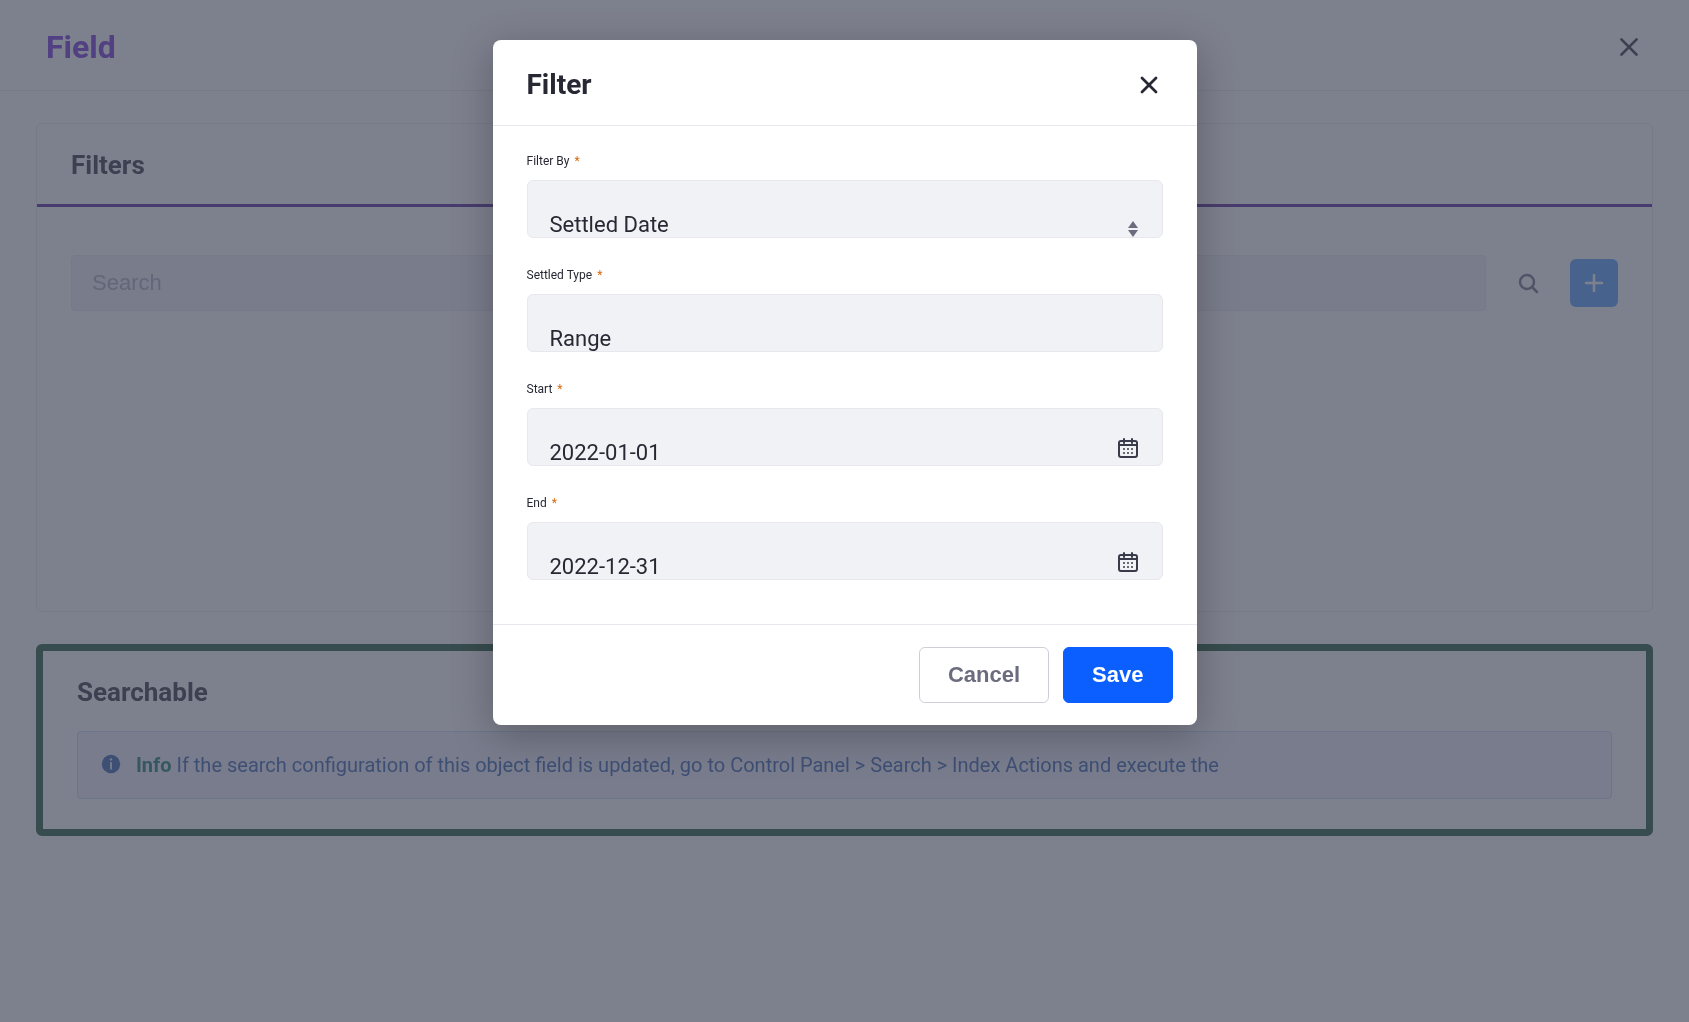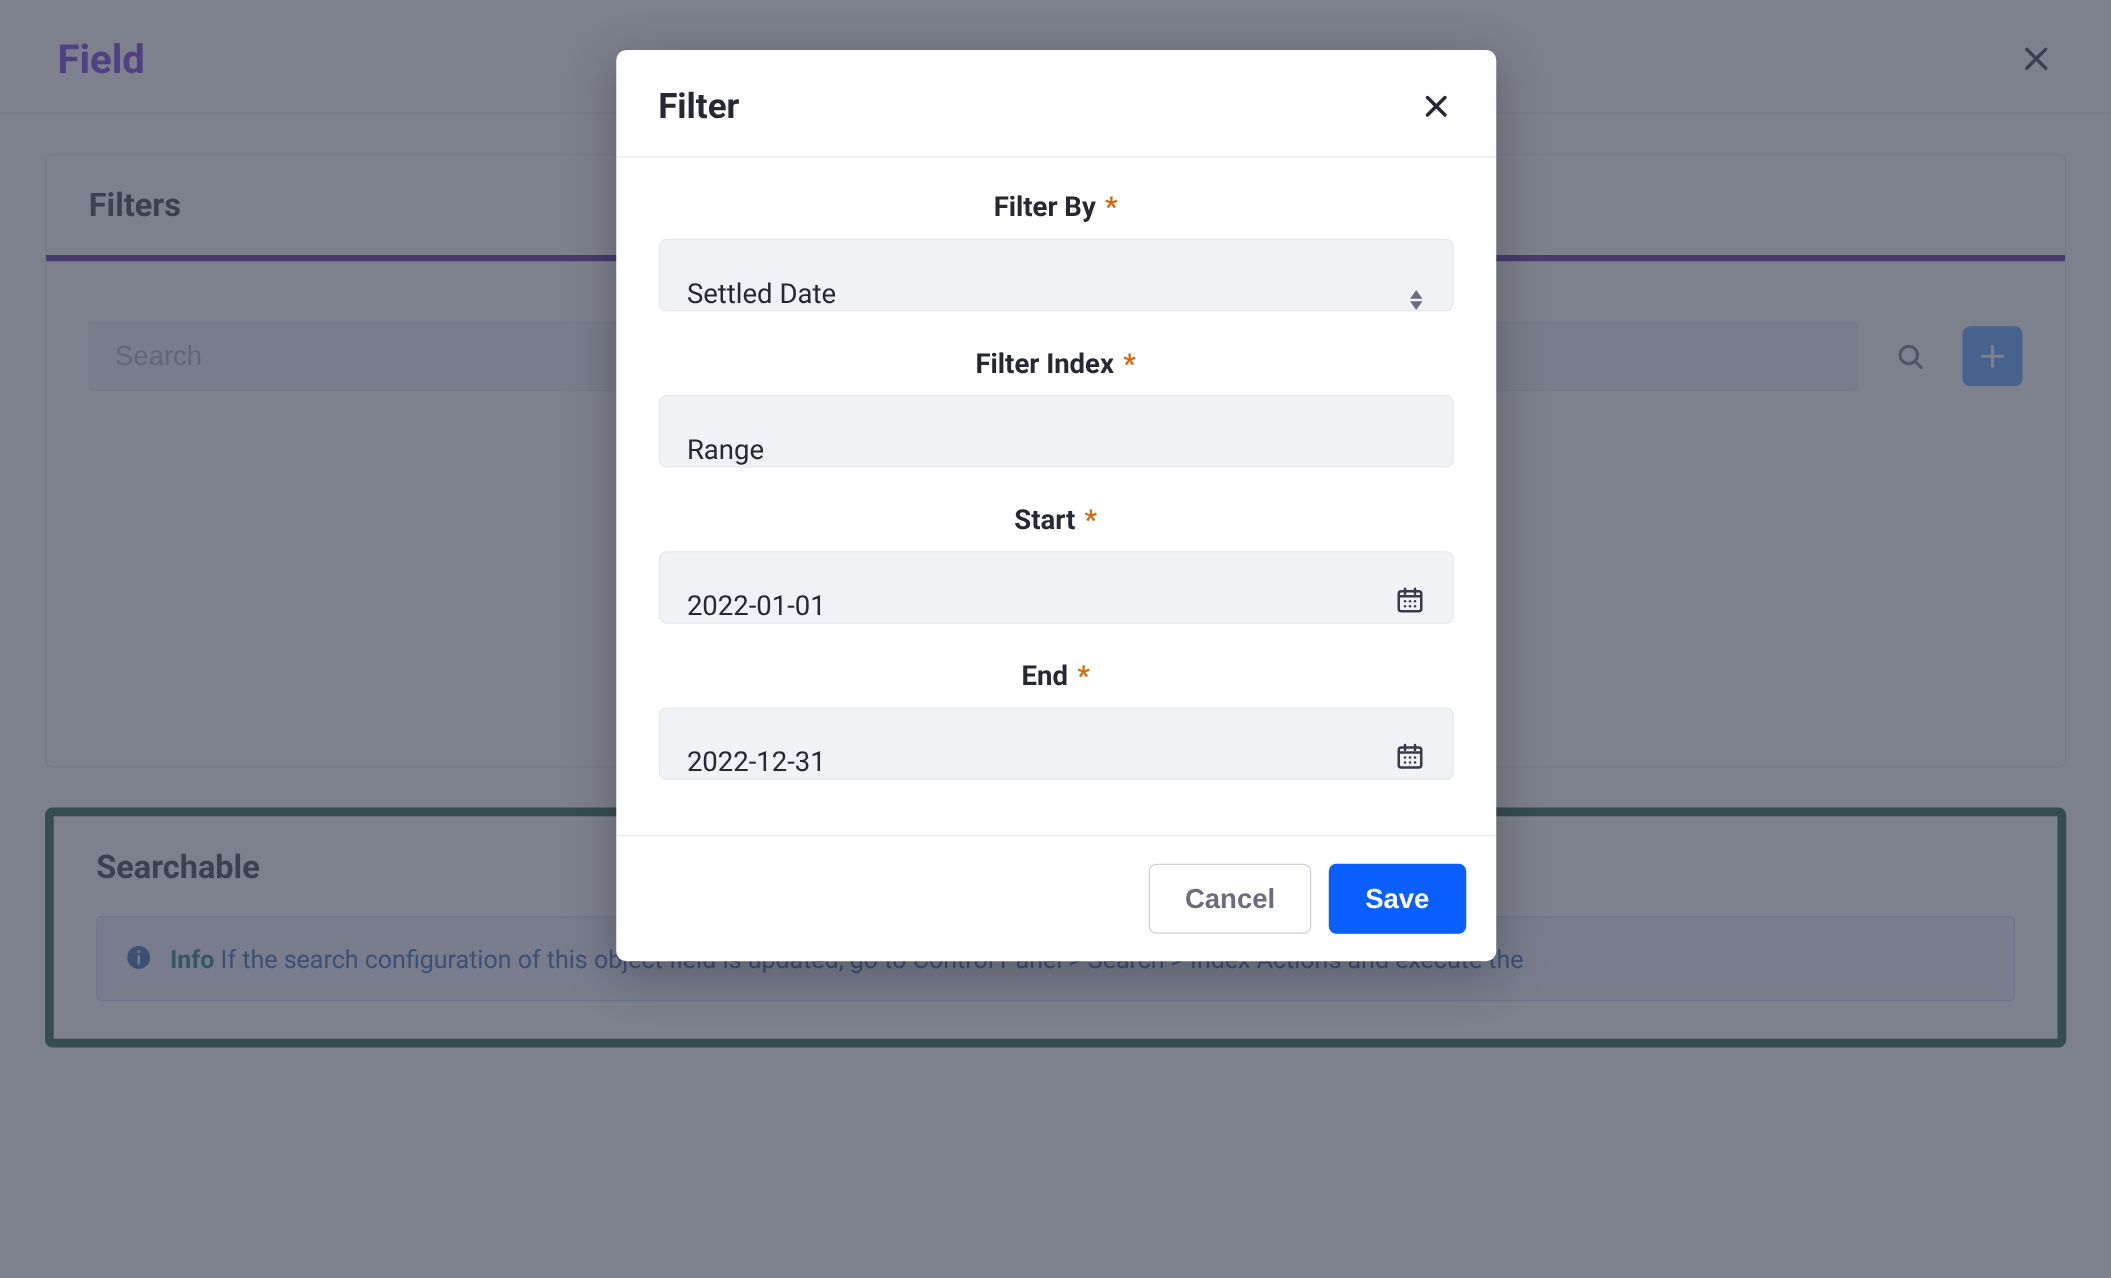--- a/index.html
+++ b/index.html
@@ -48,21 +48,21 @@
       margin: 32px 36px 0 36px;
       border: 1px solid #e7e7ed;
       border-radius: 6px;
       background: #fff;
     }
     .panel-header {
       padding: 26px 34px 24px 34px;
       font-size: 26px;
       font-weight: 700;
       color: #272833;
-      border-bottom: 5px solid #4c1d95;
+      border-bottom: 3px solid #4c1d95;
     }
     .panel-body {
       padding: 48px 34px 300px 34px;
     }
     .toolbar {
       display: flex;
       align-items: center;
       gap: 18px;
     }
     .search-wrap {
@@ -184,25 +184,24 @@
 
     .modal-body {
       padding: 28px 34px 44px 34px;
     }
 
     .form-group {
       margin-bottom: 30px;
     }
     .form-label {
       display: block;
-      font-size: 22px;
-      font-weight: 700;
+      font-size: 12px;
+      font-weight: 400;
       color: #272833;
       margin-bottom: 12px;
-      text-align: center;
     }
     .required {
       color: #da680b;
       margin-left: 2px;
     }
     .form-control {
       width: 100%;
       height: 58px;
       background: #f1f2f5;
       border: 1px solid #e7e7ed;
@@ -337,21 +336,21 @@
                 </svg>
               <svg width="14" height="8" viewBox="0 0 14 8" fill="currentColor">
                   <polygon points="2,1 12,1 7,8"></polygon>
                 </svg>
             </span>
           </div>
         </div>
 
         <div class="form-group">
           <label class="form-label">
-            <span>Filter Index</span>
+            <span>Settled Type</span>
             <span class="required">*</span>
           </label>
           <div class="form-control readonly">
             <span>Range</span>
           </div>
         </div>
 
         <div class="form-group">
           <label class="form-label">
             <span>Start</span>

